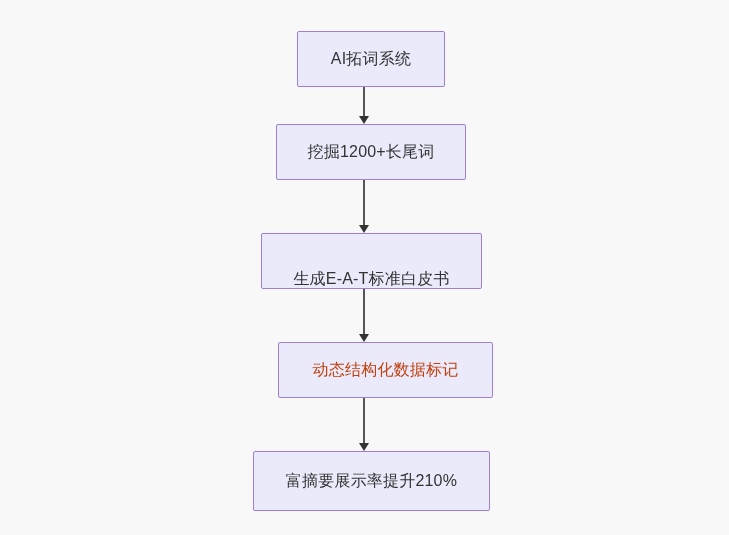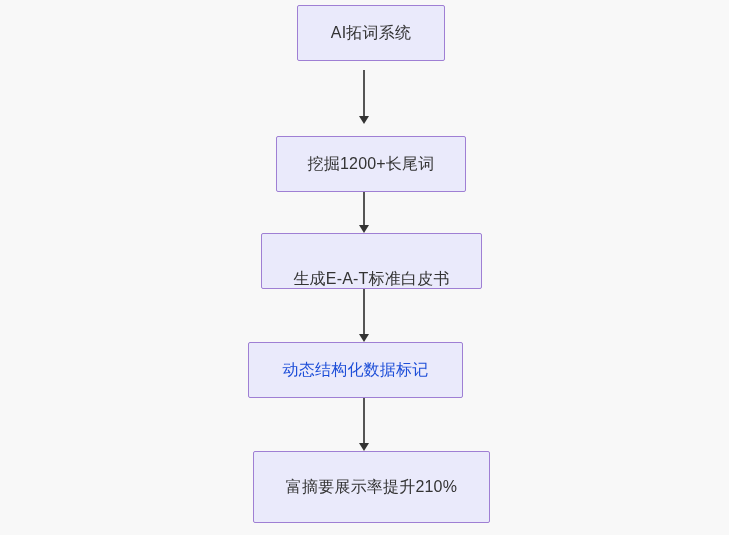--- a/index.html
+++ b/index.html
@@ -69,28 +69,28 @@
       <div class="conn-head" style="top: 45px;"></div>
     </div>
     <div class="connector" style="left: 357px; top: 289px; height: 53px;">
       <div class="conn-line" style="height: 46px;"></div>
       <div class="conn-head" style="top: 45px;"></div>
     </div>
     <div class="connector" style="left: 357px; top: 398px; height: 53px;">
       <div class="conn-line" style="height: 46px;"></div>
       <div class="conn-head" style="top: 45px;"></div>
     </div>
-    <div class="flow-node" style="left: 297px; top: 5px; width: 148px; height: 56px; background: rgb(234, 234, 251); border-color: rgb(159, 127, 212); color: rgb(51, 51, 51); text-align: center;">
+    <div class="flow-node" style="left: 297px; top: 31px; width: 148px; height: 56px; background: rgb(234, 234, 251); border-color: rgb(159, 127, 212); color: rgb(51, 51, 51); text-align: center;">
       <span>AI拓词系统</span>
     </div>
-    <div class="flow-node" style="left: 276px; top: 124px; width: 190px; height: 56px; background: rgb(234, 234, 251); border-color: rgb(159, 127, 212); color: rgb(51, 51, 51); margin-top: 12px;">
+    <div class="flow-node" style="left: 276px; top: 124px; width: 190px; height: 56px; background: rgb(234, 234, 251); border-color: rgb(159, 127, 212); color: rgb(51, 51, 51);">
       <span>挖掘1200+长尾词</span>
     </div>
     <div class="flow-node" style="left: 261px; top: 233px; width: 221px; height: 56px; background: rgb(234, 234, 251); border-color: rgb(159, 127, 212); color: rgb(51, 51, 51); align-items: flex-end;">
       <span>生成E-A-T标准白皮书</span>
     </div>
-    <div class="flow-node" style="left: 248px; top: 342px; width: 215px; height: 56px; background: rgb(234, 234, 251); border-color: rgb(159, 127, 212); color: #1d4ed8;">
+    <div class="flow-node" style="left: 278px; top: 342px; width: 215px; height: 56px; background: rgb(234, 234, 251); border-color: rgb(159, 127, 212); color: #c2410c;">
       <span>动态结构化数据标记</span>
     </div>
-    <div class="flow-node" style="left: 253px; top: 451px; width: 237px; height: 72px; background: rgb(234, 234, 251); border-color: rgb(159, 127, 212); color: rgb(51, 51, 51);">
+    <div class="flow-node" style="left: 253px; top: 451px; width: 237px; height: 60px; background: rgb(234, 234, 251); border-color: rgb(159, 127, 212); color: rgb(51, 51, 51);">
       <span>富摘要展示率提升210%</span>
     </div>
   </div>
 
 </body></html>

